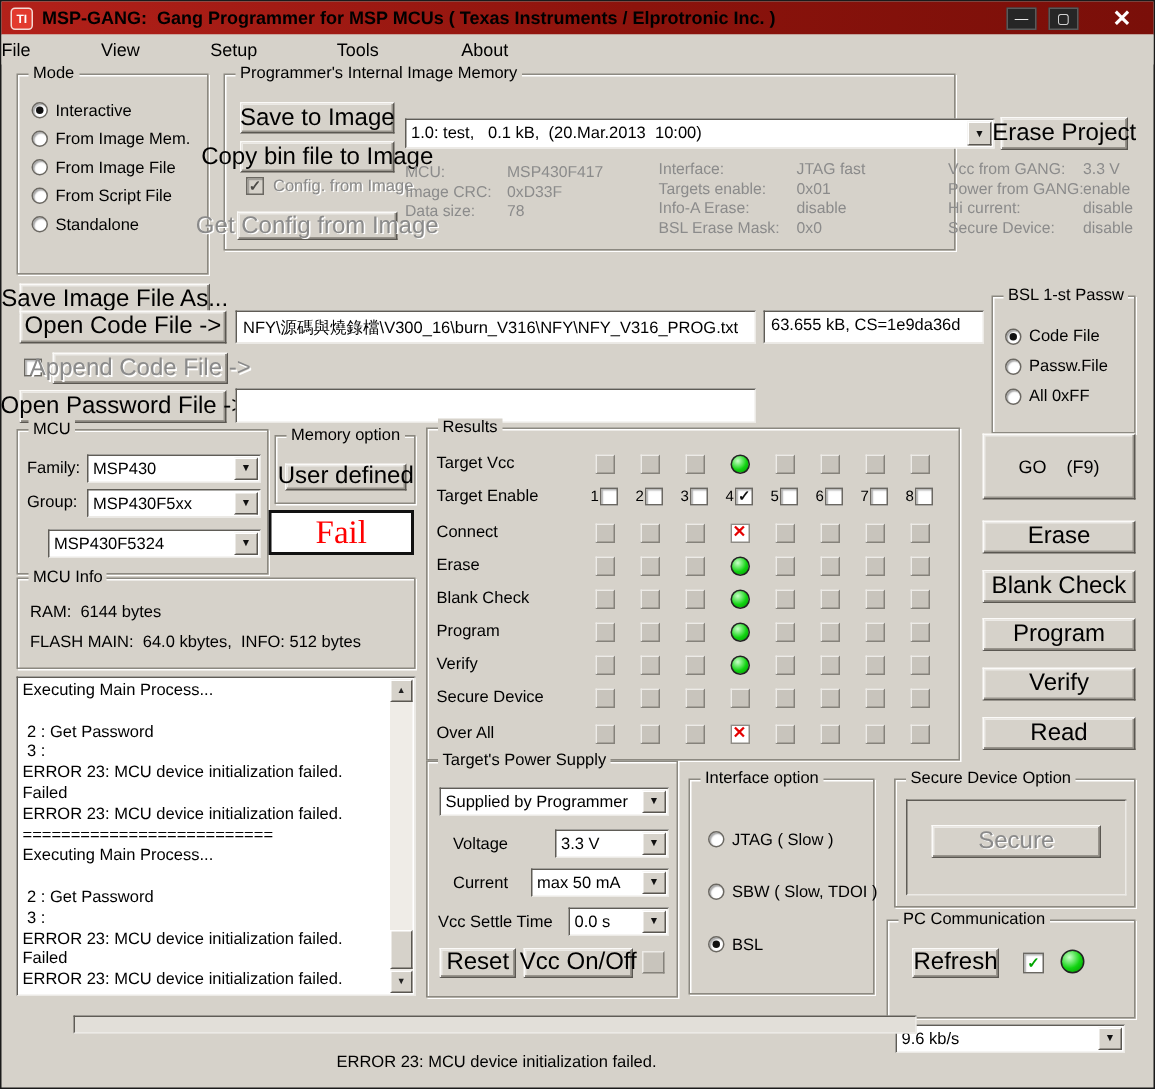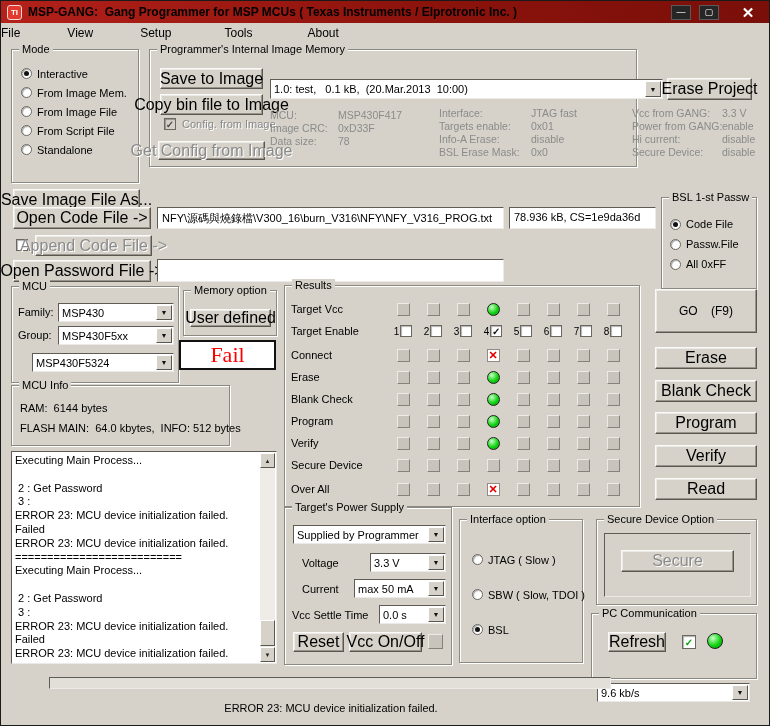--- a/index.html
+++ b/index.html
@@ -157,21 +157,21 @@
     <div class="info-col" id="imginfo3" style="left:482px;top:57px">
         <div class="info-row"><span class="il">Vcc from GANG:</span><span class="iv">3.3 V</span></div>
         <div class="info-row"><span class="il">Power from GANG:</span><span class="iv">enable</span></div>
         <div class="info-row"><span class="il">Hi current:</span><span class="iv">disable</span></div>
         <div class="info-row"><span class="il">Secure Device:</span><span class="iv">disable</span></div>
       </div>
   </div>
 
   <div class="btn" style="left:12px;top:206px;width:138px;height:22px">Open Code File -&gt;</div>
   <div class="tbox" style="left:156px;top:206px;width:347px;height:22px">NFY\源碼與燒錄檔\V300_16\burn_V316\NFY\NFY_V316_PROG.txt</div>
-  <div class="tbox" style="left:508px;top:206px;width:147px;height:22px">78.936 kB, CS=1e9da36d</div>
+  <div class="tbox" style="left:508px;top:206px;width:147px;height:22px">63.655 kB, CS=1e9da36d</div>
 
   <div class="group" style="left:660px;top:196px;width:96px;height:92px">
     <span class="group-title">BSL 1-st Passw</span>
     <div id="bsl-list">
         <div class="radio-row">
           <span class="radio checked"></span>
           <span class="rlabel">Code File</span>
         </div>
         <div class="radio-row">
           <span class="radio"></span>
@@ -207,21 +207,21 @@
     </div>
   </div>
 
   <div class="group" style="left:182px;top:289px;width:94px;height:46px">
     <span class="group-title">Memory option</span>
     <div class="btn" style="left:6px;top:18px;width:81px;height:18px">User defined</div>
   </div>
 
   <div class="fail-box" style="left:178px;top:339px;width:97px;height:30px">Fail</div>
 
-  <div class="group" style="left:10px;top:384px;width:219px;height:61px">
+  <div class="group" style="left:10px;top:384px;width:266px;height:61px">
     <span class="group-title">MCU Info</span>
     <span class="mcu-line" style="left:8px;top:16px">RAM:  6144 bytes</span>
     <span class="mcu-line" style="left:8px;top:36px">FLASH MAIN:  64.0 kbytes,  INFO: 512 bytes</span>
   </div>
 
   <div class="logbox" style="left:10px;top:450px;width:266px;height:213px">
     <div id="log-lines"><div class="log-line">Executing Main Process...</div><div class="log-line">&nbsp;</div><div class="log-line"> 2 : Get Password</div><div class="log-line"> 3 :</div><div class="log-line">ERROR 23: MCU device initialization failed.</div><div class="log-line">Failed</div><div class="log-line">ERROR 23: MCU device initialization failed.</div><div class="log-line">==========================</div><div class="log-line">Executing Main Process...</div><div class="log-line">&nbsp;</div><div class="log-line"> 2 : Get Password</div><div class="log-line"> 3 :</div><div class="log-line">ERROR 23: MCU device initialization failed.</div><div class="log-line">Failed</div><div class="log-line">ERROR 23: MCU device initialization failed.</div></div>
     <div class="sb">
       <span class="sb-btn sb-up">▲</span>
       <span class="sb-thumb"></span>

